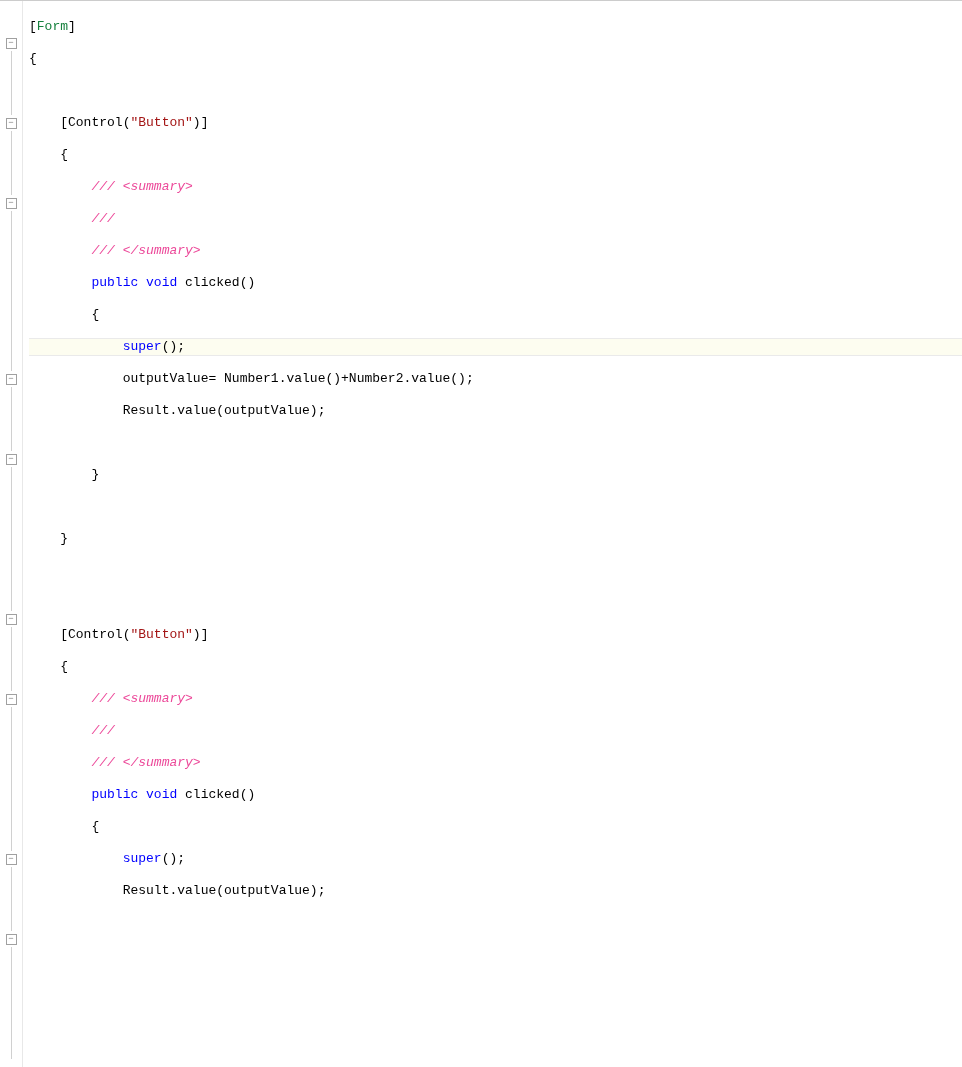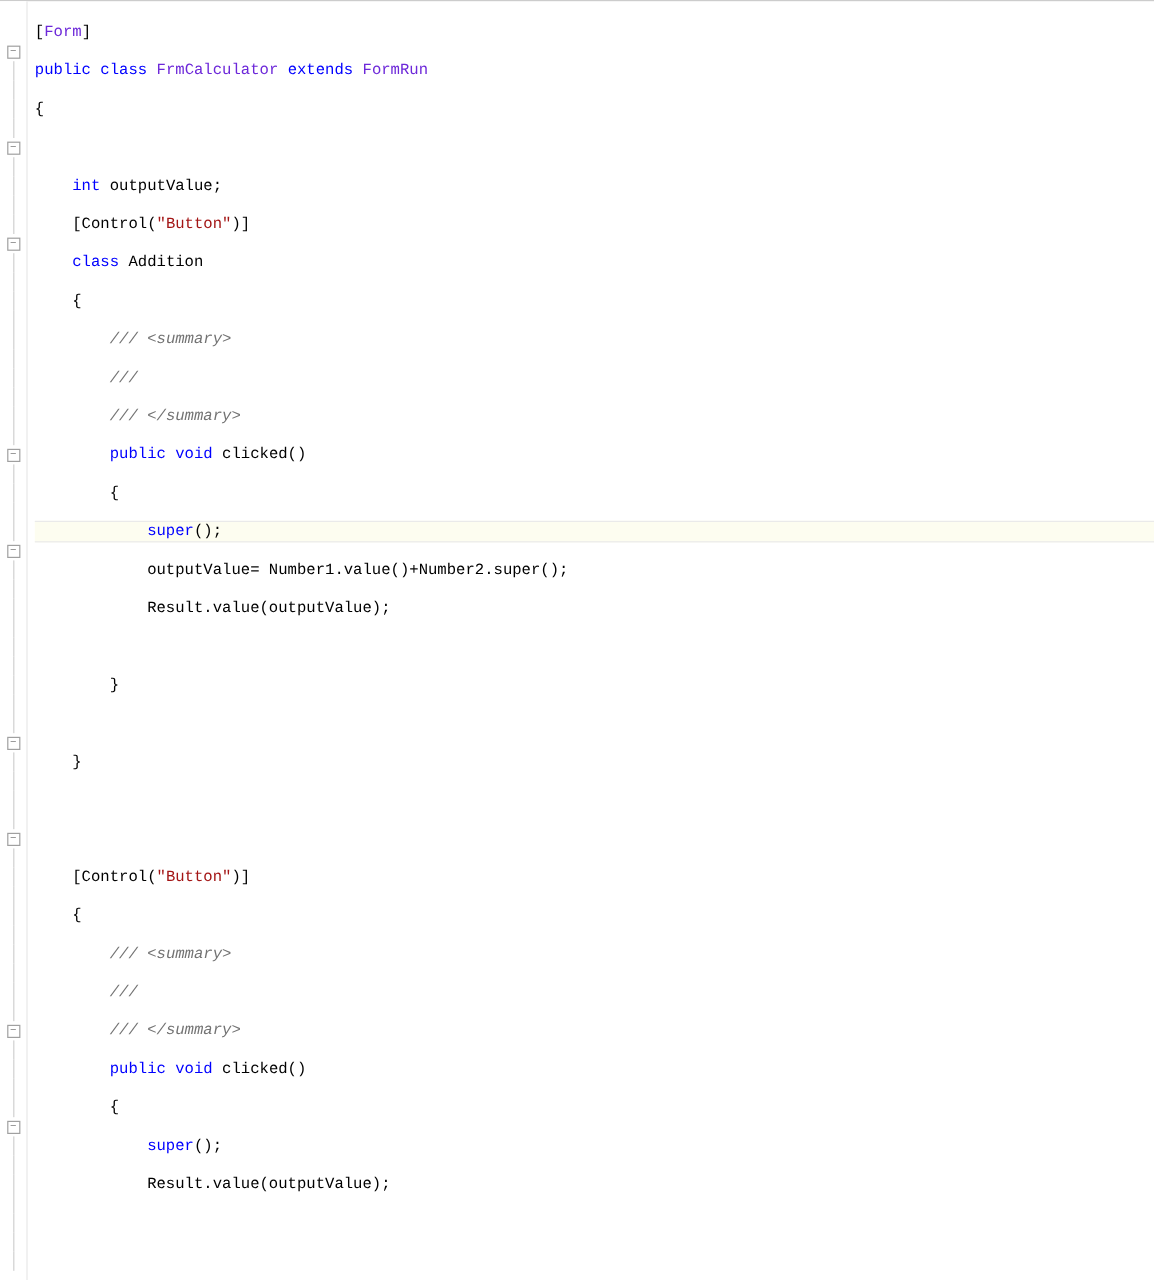--- a/index.html
+++ b/index.html
@@ -56,23 +56,23 @@
   .code {
     flex: 1;
     padding: 2px 0 2px 6px;
     white-space: pre;
     position: relative;
   }
   .line {
     height: 16px;
   }
   .kw-blue { color: #0000ff; }
-  .kw-teal { color: #6d28d9; }
+  .kw-teal { color: #15803d; }
   .str { color: #a31515; }
-  .comment { color: #737373; font-style: italic; }
+  .comment { color: #ec4899; font-style: italic; }
   .txt { color: #000000; }
   .highlight-line {
     background: #fdfdf0;
     border-top: 1px solid #eaeaea;
     border-bottom: 1px solid #eaeaea;
     margin: -1px 0;
   }
 </style>
 </head>
 <body>
@@ -270,34 +270,31 @@
     <div class="gline">
         <div class="vline"></div>
       </div>
     <div class="gline">
         <div class="vline"></div>
       </div>
   </div>
 
   <div class="code">
 <div class="line"><span class="txt">[</span><span class="kw-teal">Form</span><span class="txt">]</span></div>
-<div class="line"><span class="kw-blue">public</span><span class="txt"> </span><span class="kw-blue">class</span><span class="txt"> </span><span class="kw-teal">FrmCalculator</span><span class="txt"> </span><span class="kw-blue">extends</span><span class="txt"> </span><span class="kw-teal">FormRun</span></div>
 <div class="line"><span class="txt">{</span></div>
 <div class="line"></div>
-<div class="line">    <span class="kw-blue">int</span><span class="txt"> outputValue;</span></div>
 <div class="line">    <span class="txt">[Control(</span><span class="str">"Button"</span><span class="txt">)]</span></div>
-<div class="line">    <span class="kw-blue">class</span><span class="txt"> Addition</span></div>
 <div class="line">    <span class="txt">{</span></div>
 <div class="line">        <span class="comment">/// &lt;summary&gt;</span></div>
 <div class="line">        <span class="comment">///</span></div>
 <div class="line">        <span class="comment">/// &lt;/summary&gt;</span></div>
 <div class="line">        <span class="kw-blue">public</span><span class="txt"> </span><span class="kw-blue">void</span><span class="txt"> clicked()</span></div>
 <div class="line">        <span class="txt">{</span></div>
 <div class="line highlight-line">            <span class="kw-blue">super</span><span class="txt">();</span></div>
-<div class="line">            <span class="txt">outputValue= Number1.value()+Number2.super();</span></div>
+<div class="line">            <span class="txt">outputValue= Number1.value()+Number2.value();</span></div>
 <div class="line">            <span class="txt">Result.value(outputValue);</span></div>
 <div class="line"></div>
 <div class="line">        <span class="txt">}</span></div>
 <div class="line"></div>
 <div class="line">    <span class="txt">}</span></div>
 <div class="line"></div>
 <div class="line"></div>
 <div class="line">    <span class="txt">[Control(</span><span class="str">"Button"</span><span class="txt">)]</span></div>
 <div class="line">    <span class="txt">{</span></div>
 <div class="line">        <span class="comment">/// &lt;summary&gt;</span></div>

